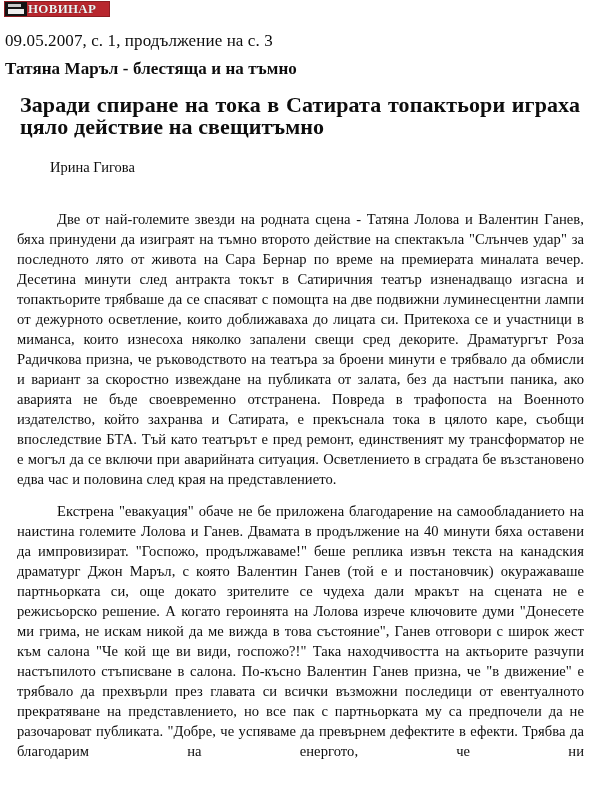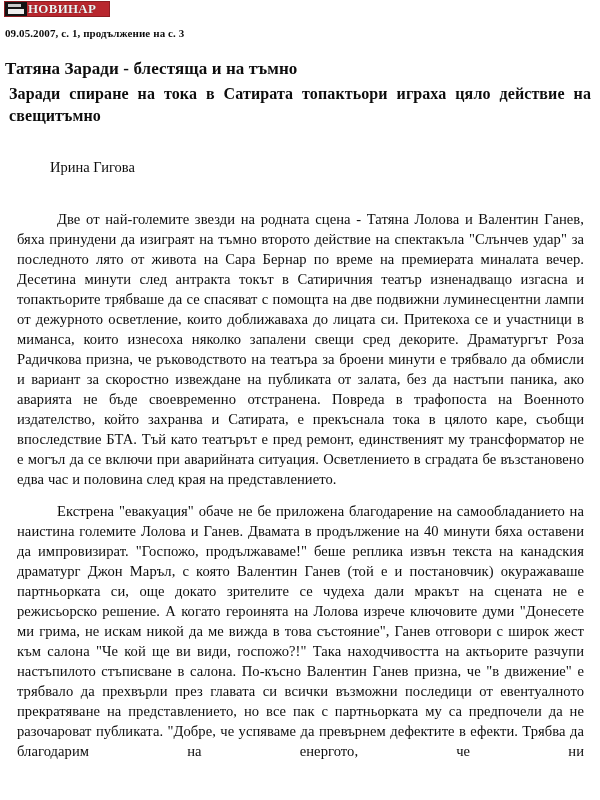--- a/index.html
+++ b/index.html
@@ -75,47 +75,47 @@
     padding-left: 1px;
     white-space: nowrap;
     transform: scaleX(0.96);
     transform-origin: left center;
   }
 
   
   .dateline {
     position: absolute;
     left: 5px;
-    top: 24px;
-    font-size: 11px;
-    font-weight: bold;
+    top: 32px;
+    font-size: 17px;
+    font-weight: normal;
     line-height: 18px;
     letter-spacing: 0.1px;
     white-space: nowrap;
   }
 
   
   .headline-block {
     position: absolute;
     left: 5px;
     top: 58px;
     width: 590px;
   }
   .headline {
     font-size: 17px;
     font-weight: bold;
     line-height: 21px;
     margin: 0;
     letter-spacing: 0.1px;
   }
   .subheadline {
-    font-size: 16px;
+    font-size: 22px;
     font-weight: bold;
     line-height: 21.5px;
-    margin: 4px;
+    margin: 15px;
     text-align: justify;
     text-align-last: left;
     letter-spacing: 0.1px;
   }
 
   
   .byline {
     position: absolute;
     left: 50px;
     top: 158px;
@@ -152,21 +152,21 @@
 <div class="page">
 
   <div class="masthead">
     <span class="masthead-mark"></span>
     <span class="masthead-word">НОВИНАР</span>
   </div>
 
   <div class="dateline">09.05.2007, с. 1, продължение на с. 3</div>
 
   <div class="headline-block">
-    <h1 class="headline">Татяна Заради - блестяща и на тъмно</h1>
+    <h1 class="headline">Татяна Маръл - блестяща и на тъмно</h1>
     <h2 class="subheadline">Заради спиране на тока в Сатирата топактьори играха цяло действие на свещитъмно</h2>
   </div>
 
   <div class="byline">Ирина Гигова</div>
 
   <div class="body-text">
     <p>Две от най-големите звезди на родната сцена - Татяна Лолова и Валентин Ганев, бяха принудени да изиграят на тъмно второто действие на спектакъла "Слънчев удар" за последното лято от живота на Сара Бернар по време на премиерата миналата вечер. Десетина минути след антракта токът в Сатиричния театър изненадващо изгасна и топактьорите трябваше да се спасяват с помощта на две подвижни луминесцентни лампи от дежурното осветление, които доближаваха до лицата си. Притекоха се и участници в миманса, които изнесоха няколко запалени свещи сред декорите. Драматургът Роза Радичкова призна, че ръководството на театъра за броени минути е трябвало да обмисли и вариант за скоростно извеждане на публиката от залата, без да настъпи паника, ако аварията не бъде своевременно отстранена. Повреда в трафопоста на Военното издателство, който захранва и Сатирата, е прекъснала тока в цялото каре, съобщи впоследствие БТА. Тъй като театърът е пред ремонт, единственият му трансформатор не е могъл да се включи при аварийната ситуация. Осветлението в сградата бе възстановено едва час и половина след края на представлението.</p>
     <p class="last">Екстрена "евакуация" обаче не бе приложена благодарение на самообладанието на наистина големите Лолова и Ганев. Двамата в продължение на 40 минути бяха оставени да импровизират. "Госпожо, продължаваме!" беше реплика извън текста на канадския драматург Джон Маръл, с която Валентин Ганев (той е и постановчик) окуражаваше партньорката си, още докато зрителите се чудеха дали мракът на сцената не е режисьорско решение. А когато героинята на Лолова изрече ключовите думи "Донесете ми грима, не искам никой да ме вижда в това състояние", Ганев отговори с широк жест към салона "Че кой ще ви види, госпожо?!" Така находчивостта на актьорите разчупи настъпилото стъписване в салона. По-късно Валентин Ганев призна, че "в движение" е трябвало да прехвърли през главата си всички възможни последици от евентуалното прекратяване на представлението, но все пак с партньорката му са предпочели да не разочароват публиката. "Добре, че успяваме да превърнем дефектите в ефекти. Трябва да благодарим на енергото, че ни</p>
   </div>
 

